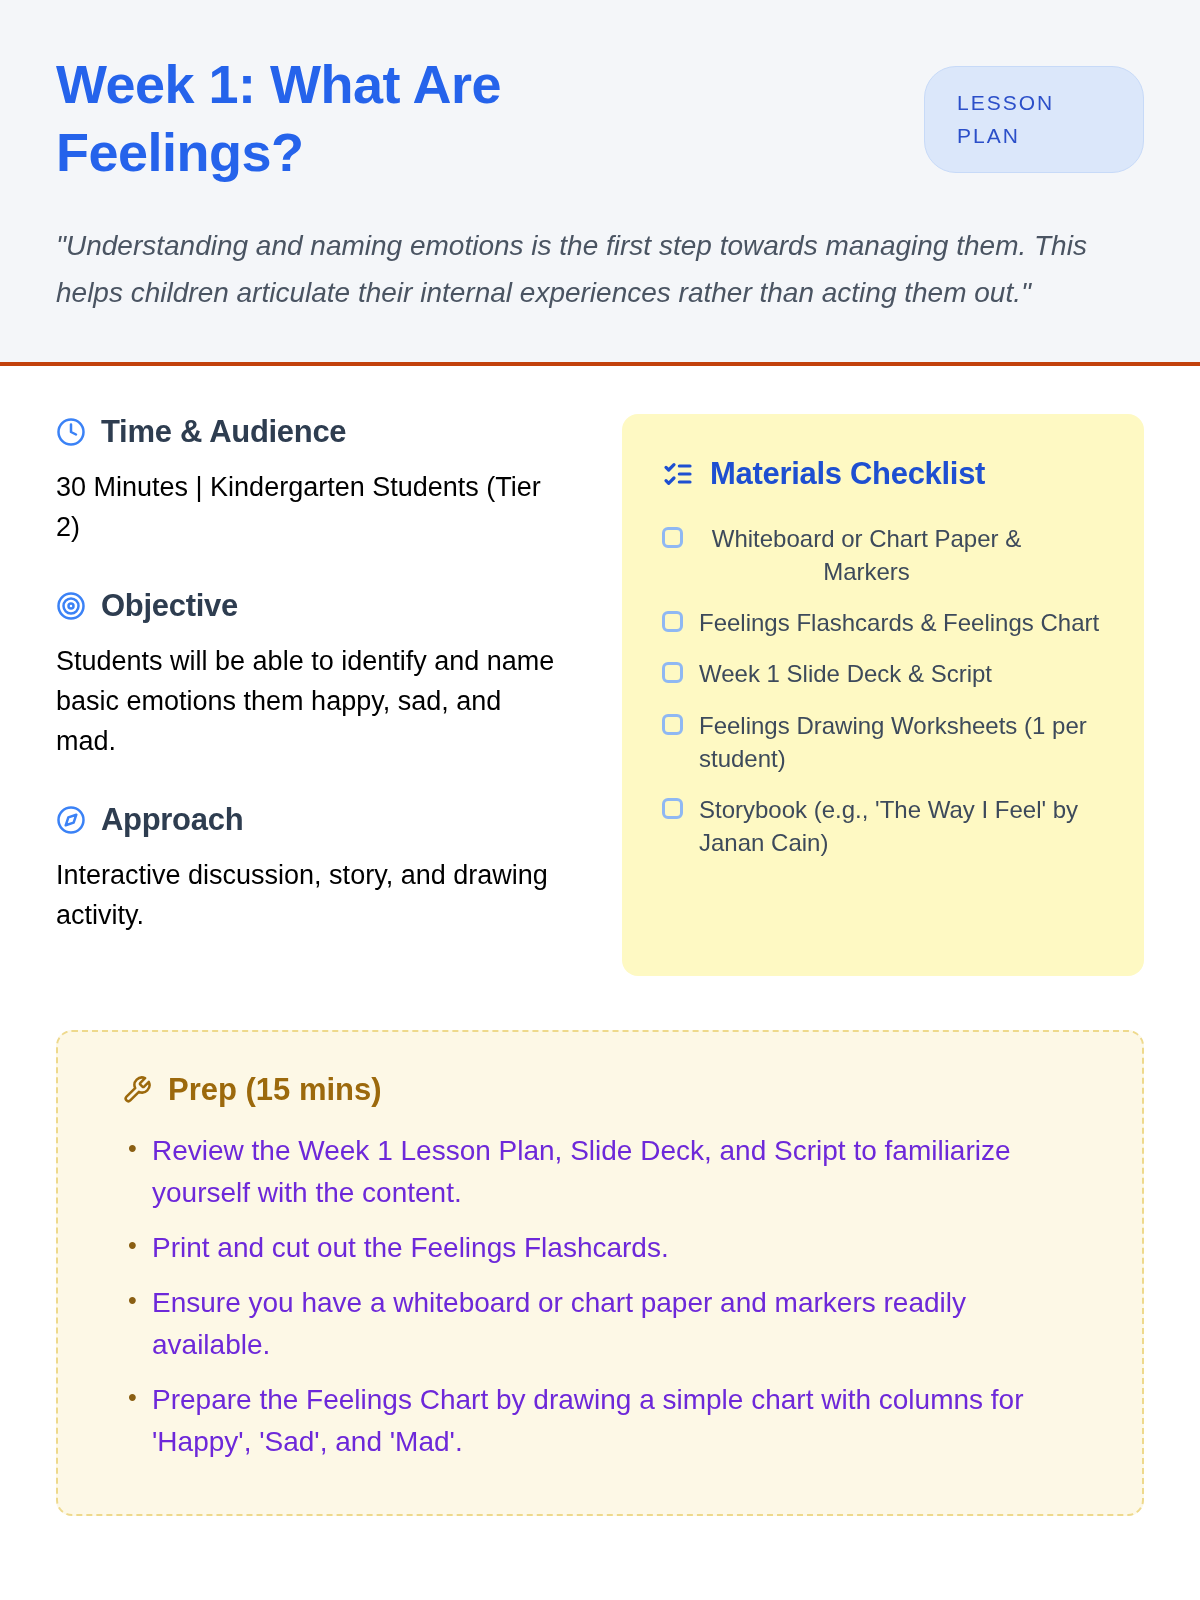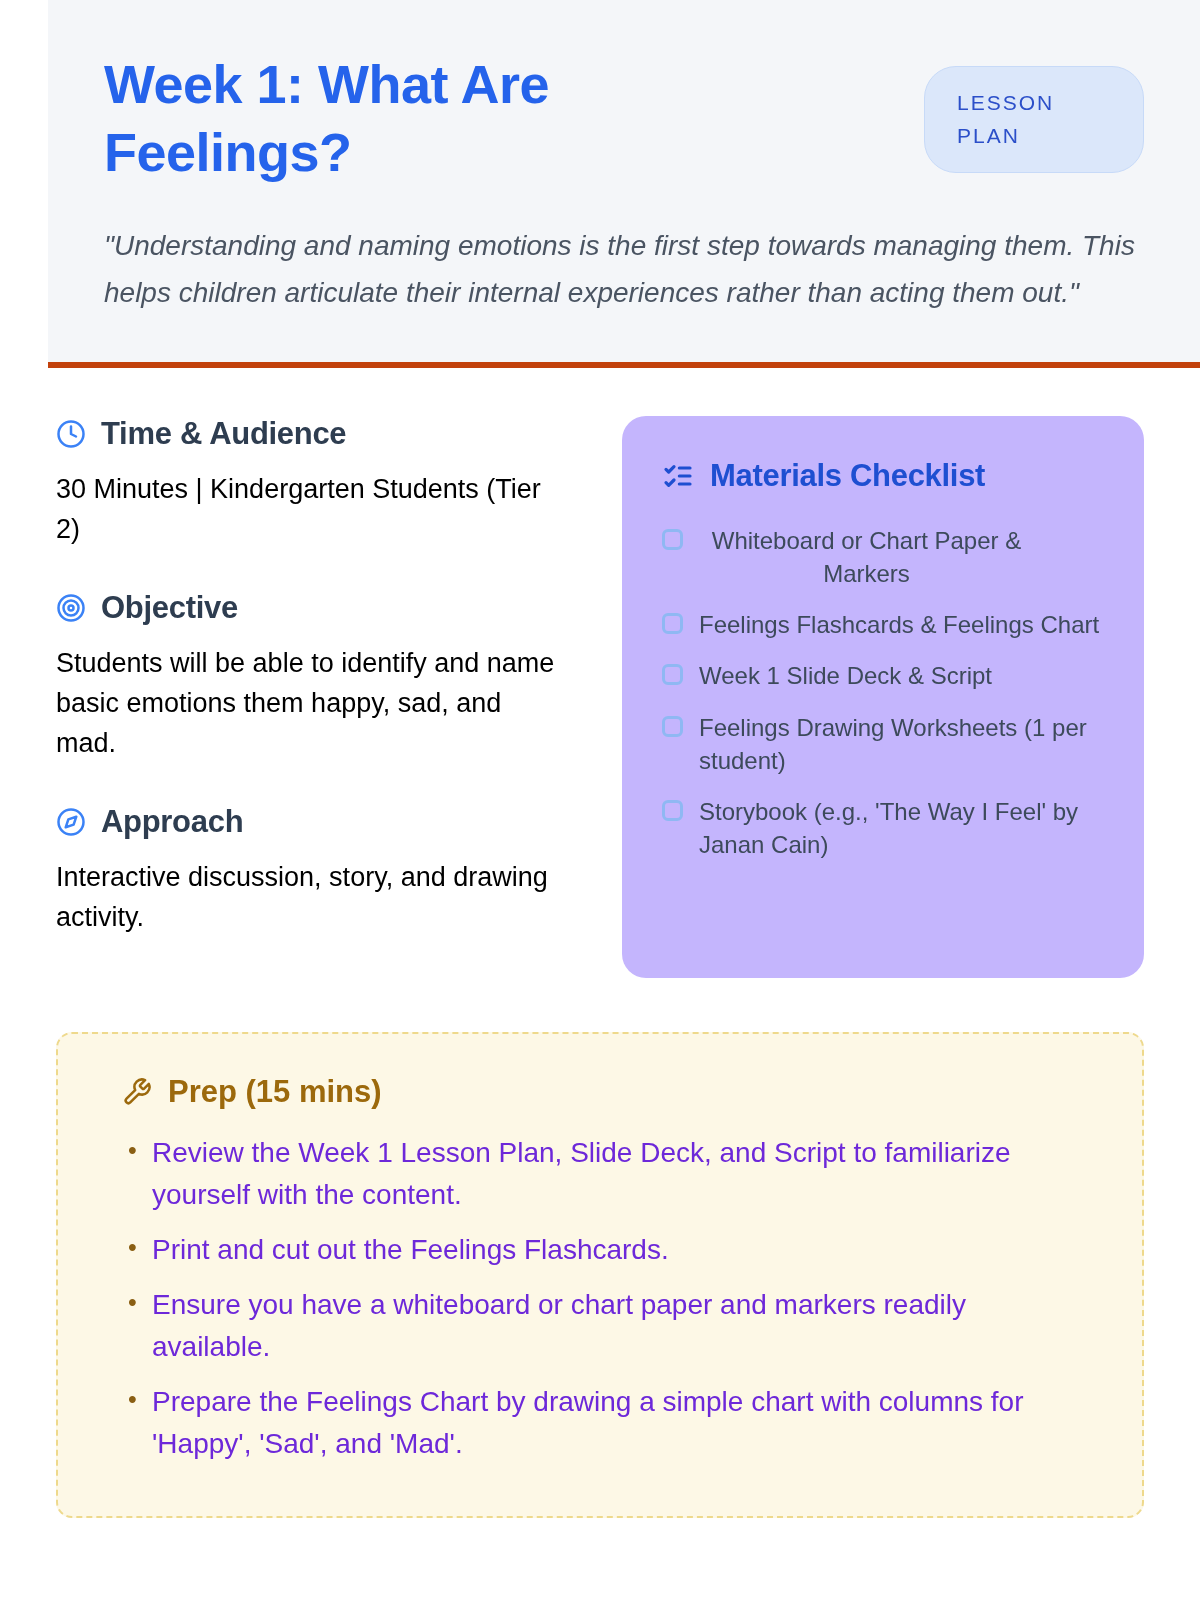--- a/index.html
+++ b/index.html
@@ -7,22 +7,21 @@
   body {
     font-family: "Liberation Sans", sans-serif;
     background: #ffffff;
     color: #3b4755;
   }
 
   
   .header {
     background: #f4f6f9;
     padding: 50px 56px 46px 56px;
-    border-bottom: 6px solid #c2410c;
-    margin-left: 48px;
+    border-bottom: 4px solid #c2410c;
   }
   .header-top {
     display: flex;
     justify-content: space-between;
     align-items: flex-start;
   }
   .page-title {
     font-size: 54px;
     font-weight: bold;
     color: #2563eb;
@@ -79,22 +78,22 @@
     font-size: 27px;
     line-height: 1.48;
     color: #000000;
     max-width: 505px;
     margin-bottom: 40px;
   }
 
   
   .materials-card {
     flex: 1;
-    background: #c4b5fd;
-    border-radius: 24px;
+    background: #fef9c3;
+    border-radius: 16px;
     padding: 42px 40px;
     min-height: 532px;
   }
   .materials-heading {
     display: flex;
     align-items: center;
     gap: 16px;
     margin-bottom: 30px;
   }
   .materials-heading h2 {

